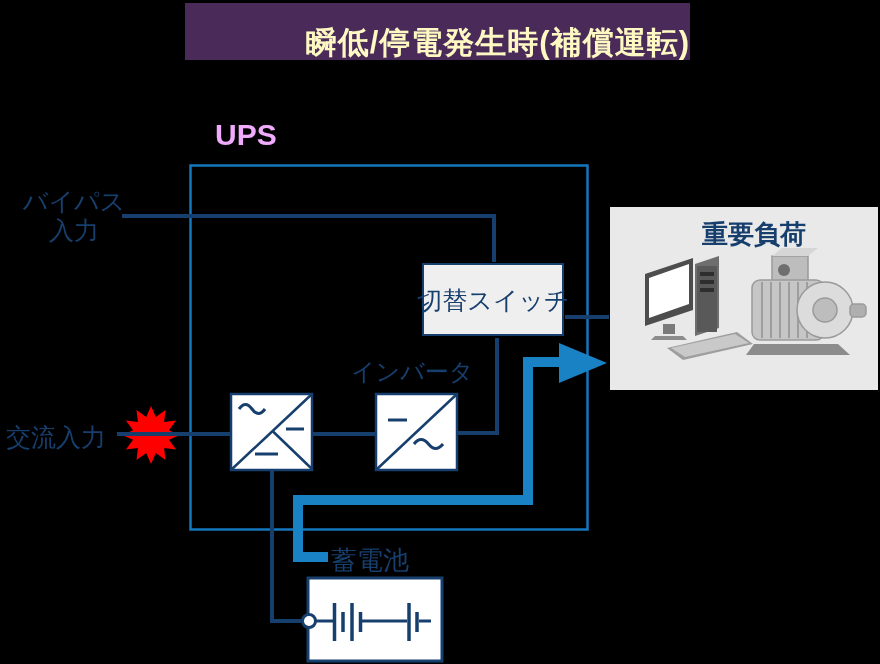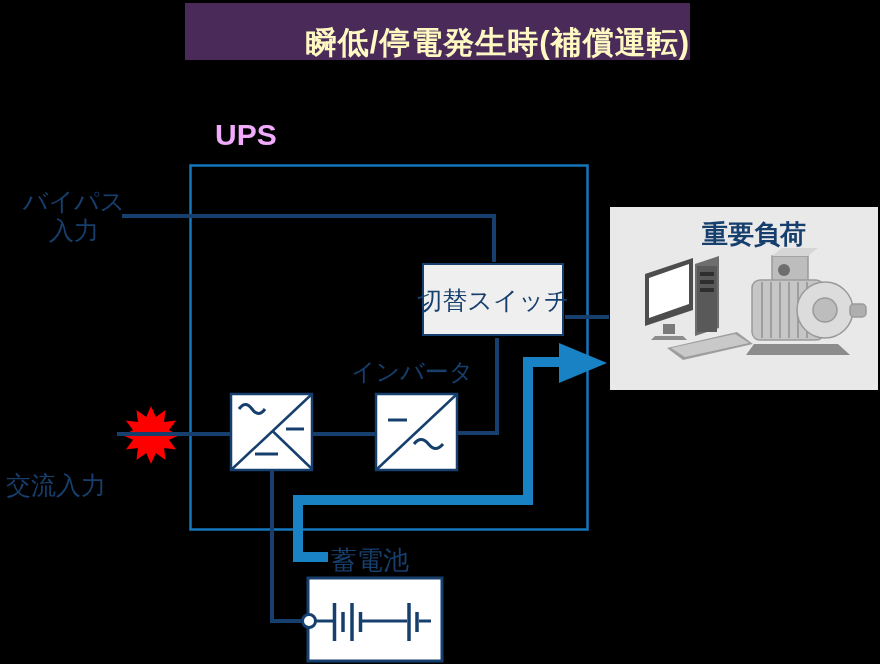--- a/index.html
+++ b/index.html
@@ -28,21 +28,21 @@
     left:422px;top:263px;width:138px;height:69px;background:#EFEFEF;
     border:2.5px solid #173F6D;z-index:1;
   }
   .switch-label{
     left:422px;top:263px;width:143px;height:74px;display:flex;flex-direction:row;
     justify-content:center;align-items:center;color:#173F6D;font-size:25px;line-height:34px;
   }
 
   
   .bypass-label{left:19px;top:187px;width:110px;text-align:center;color:#173F6D;font-size:25px;line-height:29px;}
-  .ac-label{left:6px;top:421px;color:#173F6D;font-size:25px;margin-top:48px;}
+  .ac-label{left:6px;top:421px;color:#173F6D;font-size:25px;}
   .fault-label{left:25px;top:471px;width:165px;text-align:center;color:#FF0000;font-size:29px;font-weight:bold;line-height:33px;}
 
   
   .conv-label{left:206px;top:356px;color:#173F6D;font-size:24px;}
   .inv-label{left:351px;top:356px;color:#173F6D;font-size:24px;}
   .battery-label{left:331px;top:543px;color:#173F6D;font-size:26px;}
 </style>
 </head>
 <body>
 

